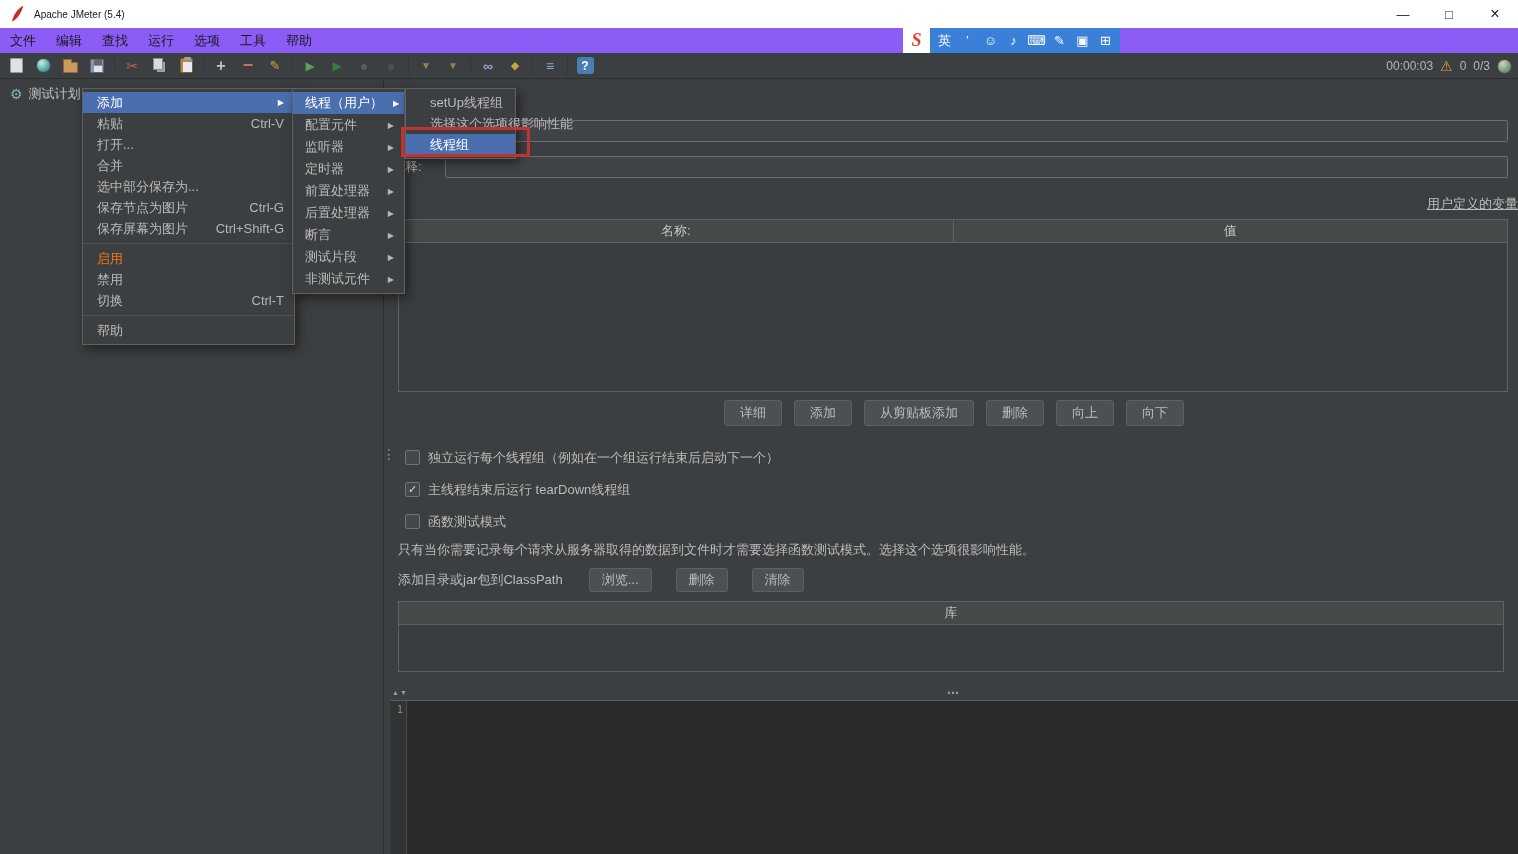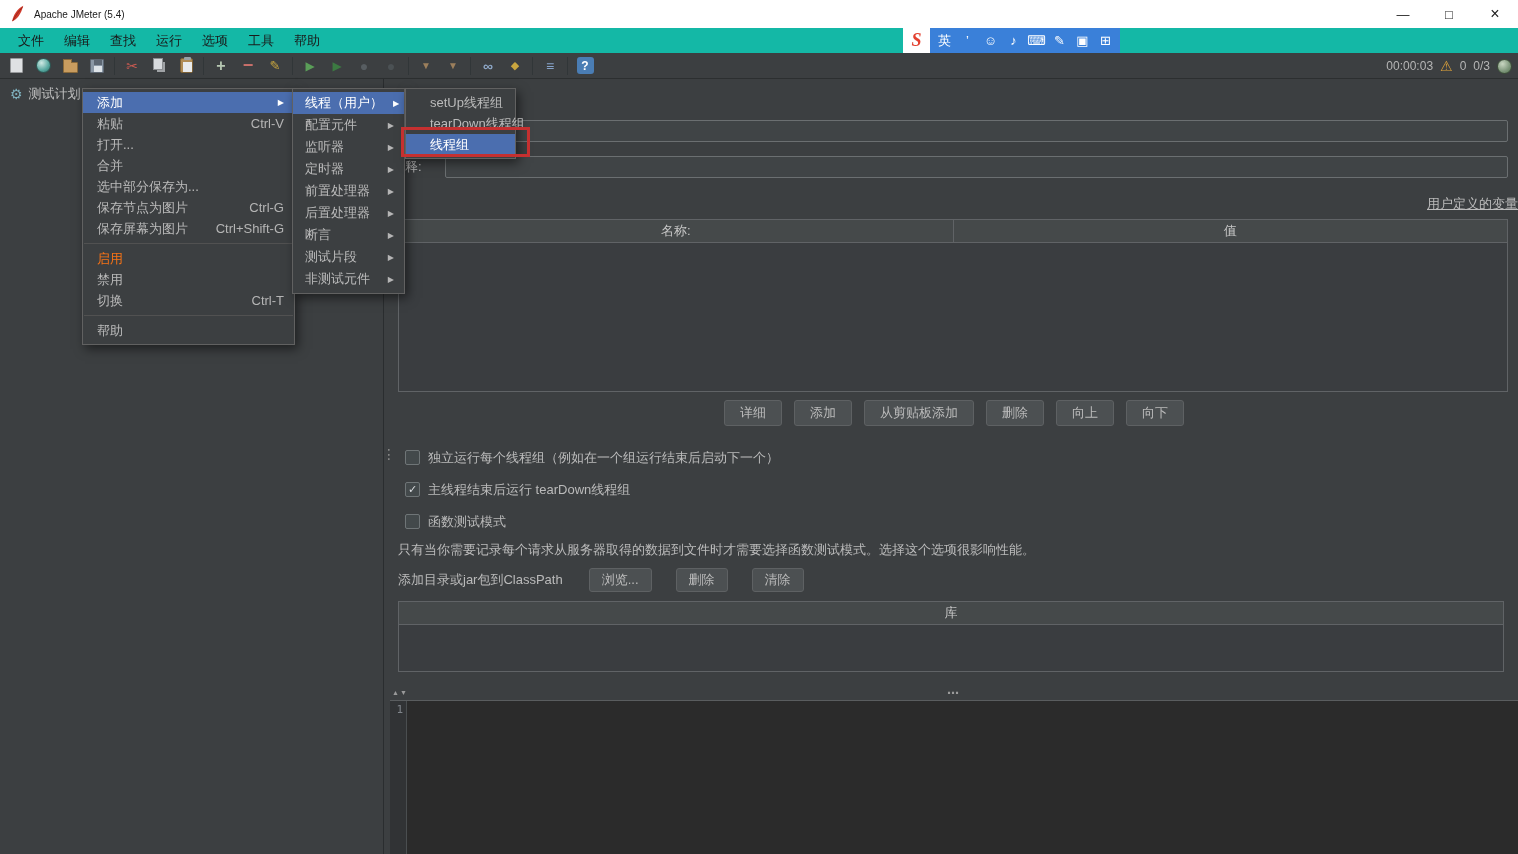--- a/index.html
+++ b/index.html
@@ -9,21 +9,21 @@
 
   
   #titlebar { position:absolute; left:0; top:0; width:100%; height:28px; background:#ffffff; display:flex; align-items:center; }
   #titlebar .logo { margin-left:10px; width:16px; height:18px; }
   #titlebar .title { margin-left:8px; font-size:10px; color:#1a1a1a; }
   #win-controls { position:absolute; right:0; top:0; height:28px; display:flex; }
   .wc { width:46px; height:28px; display:flex; align-items:center; justify-content:center; font-size:13px; color:#222; cursor:default; }
   .wc.close { font-size:16px; }
 
   
-  #menubar { position:absolute; left:0; top:28px; width:100%; height:25px; background:#14b8a6; display:flex; align-items:center; padding-left:8px; }
+  #menubar { position:absolute; left:0; top:28px; width:100%; height:25px; background:#8b5cf6; display:flex; align-items:center; padding-left:0; }
   .mb { padding:0 10px; font-size:13px; color:#1a1a1a; height:100%; display:flex; align-items:center; cursor:default; }
   #ime { position:absolute; left:903px; top:0; height:25px; display:flex; align-items:stretch; }
   #ime-logo { width:27px; display:flex; align-items:center; justify-content:center; background:#ffffff; color:#e3402f; font-weight:bold; font-style:italic; font-size:18px; font-family:"Liberation Serif","DejaVu Serif",serif; }
   #ime-strip { display:flex; align-items:center; background:#3a80d9; color:#fff; padding:0 3px; }
   .imei { width:23px; text-align:center; font-size:13px; cursor:default; }
 
   
   #toolbar { position:absolute; left:0; top:53px; width:100%; height:26px; background:#3c3f41; border-bottom:1px solid #2c2f30; display:flex; align-items:center; padding-left:6px; gap:7px; }
   .ic { width:20px; height:20px; display:flex; align-items:center; justify-content:center; position:relative; flex:0 0 auto; cursor:default; }
   .tbsep { width:1px; height:18px; background:#31vy; background:#313638; flex:0 0 auto; }
@@ -359,21 +359,21 @@
       <span class="lbl">非测试元件</span>
       <span class="arr">▶</span>
     </div>
   </div>
 
   <div id="menu3" class="menu">
     <div class="mi">
       <span class="lbl">setUp线程组</span>
     </div>
     <div class="mi">
-      <span class="lbl">tearDown线程组</span>
+      <span class="lbl">选择这个选项很影响性能</span>
     </div>
     <div class="mi hl">
       <span class="lbl">线程组</span>
     </div>
   </div>
 
   <div id="red-box"></div>
 
 </div>
 

